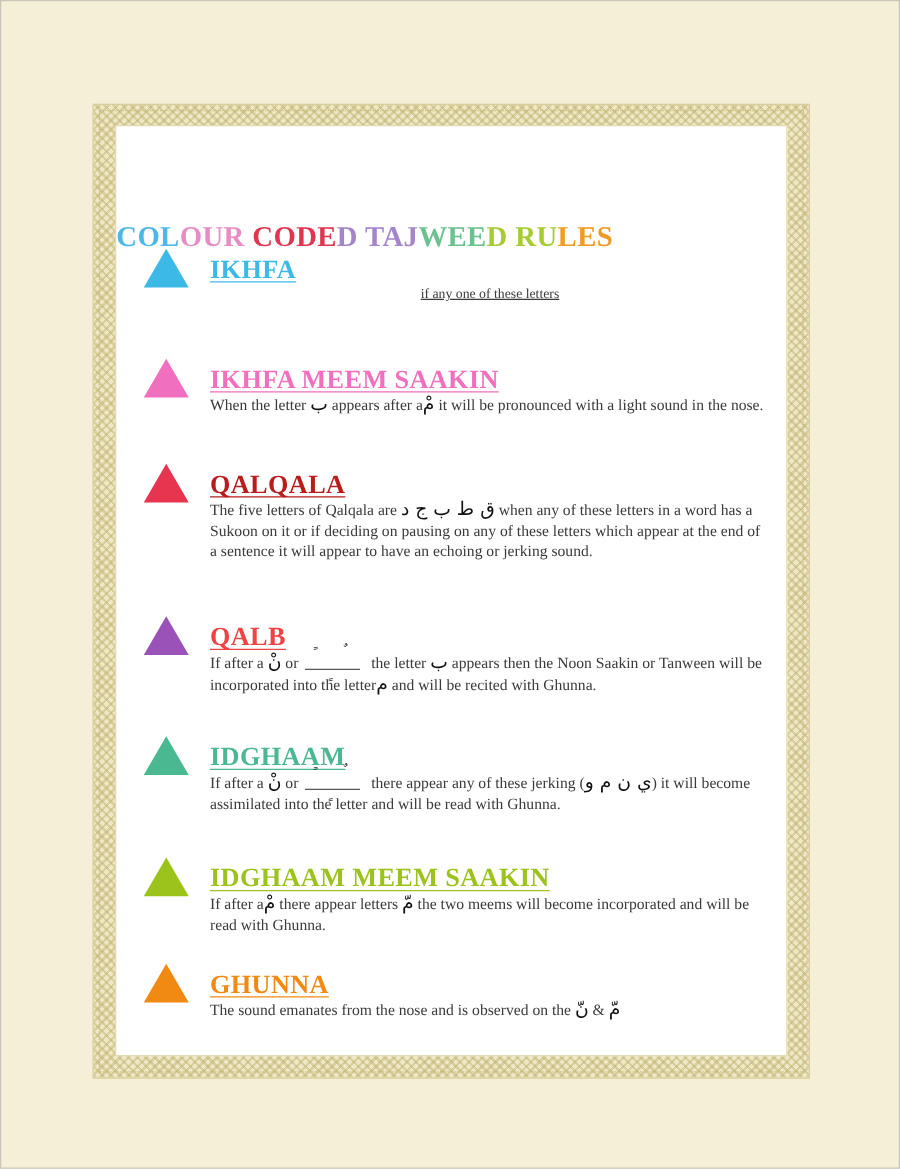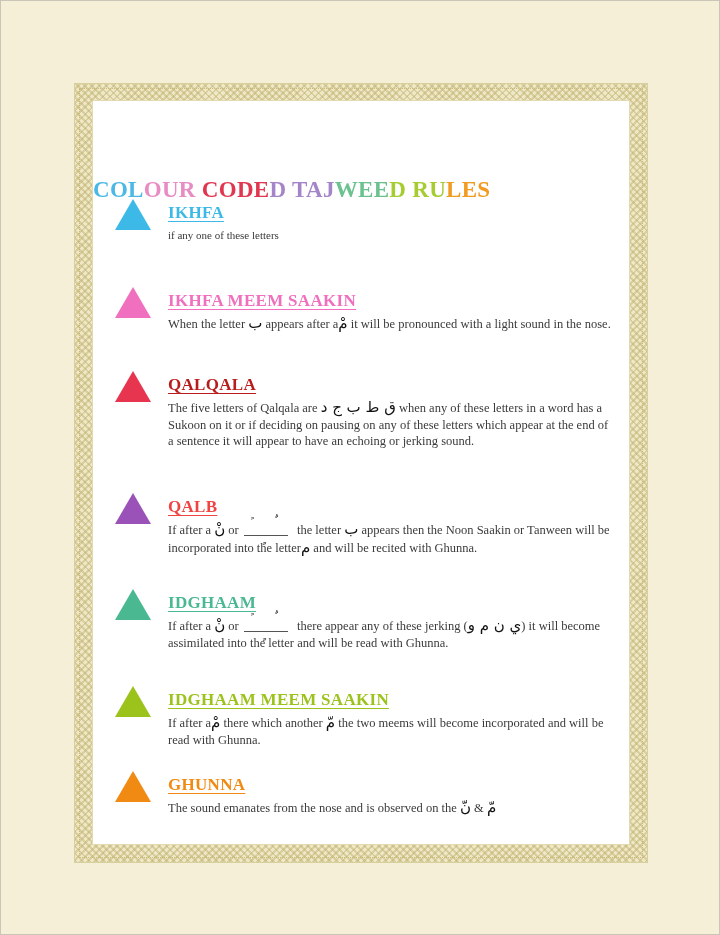--- a/index.html
+++ b/index.html
@@ -29,21 +29,21 @@
     position:absolute; left:0; right:0; top:40px; text-align:left;
     font-weight:bold; font-size:23px; letter-spacing:0.3px;margin-top:36px;
   }
   .rule { position:absolute; left:22px; right:22px; }
   .tri {
     position:absolute; left:0; top:0; width:0; height:0;
     border-left:18px solid transparent; border-right:18px solid transparent;
     border-bottom:31px solid #3db9e8;
   }
   .head {
-    position:absolute; left:53px; top:4px; font-weight:bold; font-size:17px;
+    position:absolute; left:53px; top:4px; font-weight:bold; font-size:21px;
     text-decoration:underline; text-decoration-thickness:1px; text-underline-offset:3px;
     letter-spacing:0.3px;
   }
   .body {
     position:absolute; left:53px; top:28px; width:446px;
     font-size:12.5px; line-height:16.5px; color:#3a3a3a;
   }
   .ar { font-family:"DejaVu Sans", sans-serif; font-size:15px; color:#111; direction:rtl; unicode-bidi:isolate; }
   .ar.big { font-size:17px; letter-spacing:2px; }
   .tanween {
@@ -61,21 +61,21 @@
 
 <div class="frame">
   <div class="inner">
 
     <div class="title" id="title"><span style="color: rgb(76, 184, 230);">COL</span><span style="color: rgb(232, 140, 196);">OUR</span><span style="color: rgb(255, 255, 255);"> </span><span style="color: rgb(224, 54, 79);">CODE</span><span style="color: rgb(165, 133, 201);">D</span><span style="color: rgb(255, 255, 255);"> </span><span style="color: rgb(165, 133, 201);">TAJ</span><span style="color: rgb(108, 194, 143);">WEE</span><span style="color: rgb(166, 204, 50);">D RU</span><span style="color: rgb(242, 155, 34);">LES</span></div>
 
     <div class="rule" style="top:98px;">
       <div class="tri" style="border-bottom-color:#3db9e8"></div>
       <div class="head" style="color:#3db9e8">IKHFA</div>
       <div class="body" style="width:448px">
-        <div style="display:flex;justify-content:flex-start;align-items:baseline;">
+        <div style="display:flex;justify-content:center;align-items:baseline;text-decoration:underline;">
           <span class="small">if any one of these letters</span>
         </div>
       </div>
     </div>
 
     <div class="rule" style="top:186px;">
       <div class="tri" style="border-bottom-color:#f06fbe"></div>
       <div class="head" style="color:#f06fbe">IKHFA MEEM SAAKIN</div>
       <div class="body">
         <span>When the letter</span>
@@ -120,21 +120,21 @@
         <span class="tanween" style="width:44px"><span class="t1">ً</span><span class="t2" style="left:30px">ٌ</span><span class="t3" style="left:18px">ٍ</span></span>
         <span>there appear any of these jerking (</span><span class="ar" style="letter-spacing:3px">ي ن م و</span><span>) it will become assimilated into the letter and will be read with Ghunna.</span>
       </div>
     </div>
 
     <div class="rule" style="top:585px;">
       <div class="tri" style="border-bottom-color:#9cc31c"></div>
       <div class="head" style="color:#9cc31c">IDGHAAM MEEM SAAKIN</div>
       <div class="body">
         <span>If after a</span><span class="ar">مْ</span>
-        <span>there which another</span>
+        <span>there appear letters</span>
         <span class="ar">مّ</span>
         <span>the two meems will become incorporated and will be read with Ghunna.</span>
       </div>
     </div>
 
     <div class="rule" style="top:670px;">
       <div class="tri" style="border-bottom-color:#f18a12"></div>
       <div class="head" style="color:#f18a12">GHUNNA</div>
       <div class="body">
         <span>The sound emanates from the nose and is observed on the</span>

